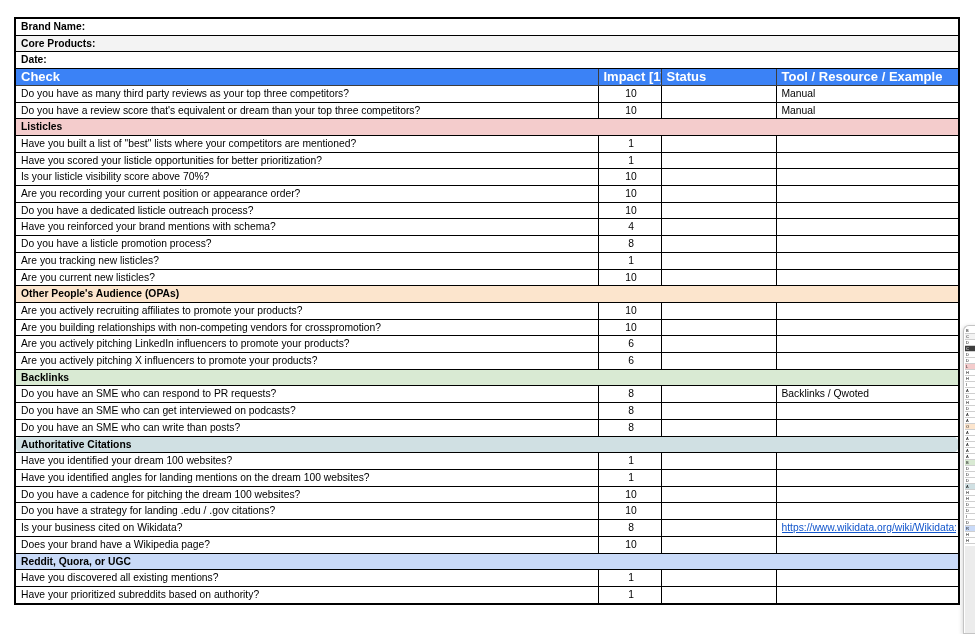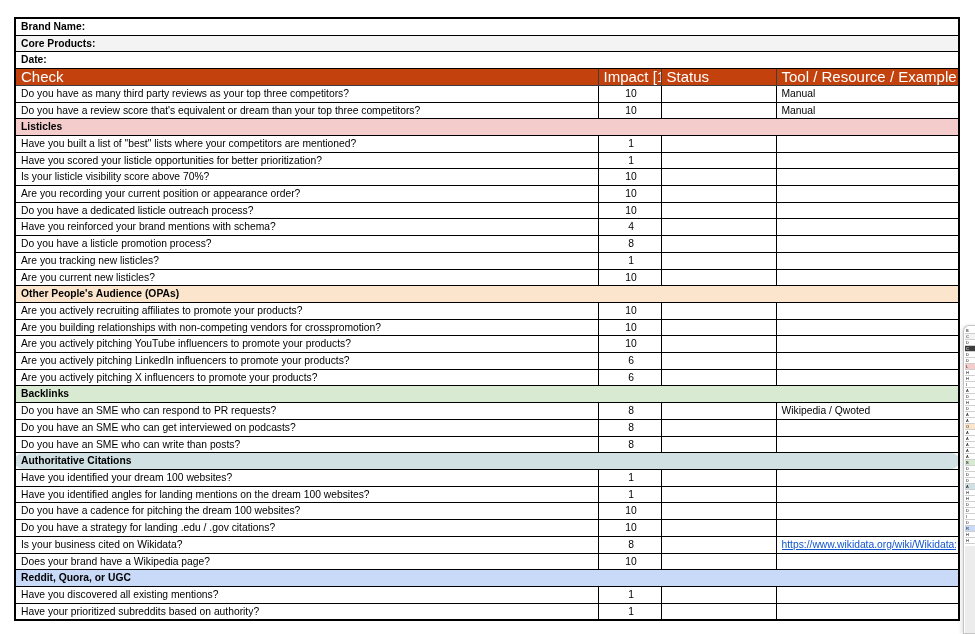--- a/index.html
+++ b/index.html
@@ -35,24 +35,24 @@
     color: #000000;
     overflow: hidden;
     white-space: nowrap;
     vertical-align: middle;
   }
   td.info-cell {
     font-weight: bold;
     font-size: 11px;
   }
   tr.header-row td {
-    background: #c2410c;
+    background: #3b82f6;
     color: #ffffff;
-    font-weight: normal;
-    font-size: 15px;
+    font-weight: bold;
+    font-size: 13px;
     border-color: #3d3d3d;
   }
   tr.header-row td + td {
     border-left: 1.5px solid #ffffff;
   }
   td.section-cell {
     font-weight: bold;
     font-size: 11px;
   }
   td.impact-cell {
@@ -207,45 +207,39 @@
           <td class="status-cell"></td>
           <td class="tool-cell"></td>
         </tr>
         <tr>
           <td class="check-cell">Are you building relationships with non-competing vendors for crosspromotion?</td>
           <td class="impact-cell">10</td>
           <td class="status-cell"></td>
           <td class="tool-cell"></td>
         </tr>
         <tr>
-          <td class="check-cell">Are you actively pitching YouTube influencers to promote your products?</td>
-          <td class="impact-cell">10</td>
-          <td class="status-cell"></td>
-          <td class="tool-cell"></td>
-        </tr>
-        <tr>
           <td class="check-cell">Are you actively pitching LinkedIn influencers to promote your products?</td>
           <td class="impact-cell">6</td>
           <td class="status-cell"></td>
           <td class="tool-cell"></td>
         </tr>
         <tr>
           <td class="check-cell">Are you actively pitching X influencers to promote your products?</td>
           <td class="impact-cell">6</td>
           <td class="status-cell"></td>
           <td class="tool-cell"></td>
         </tr>
         <tr>
           <td colspan="4" class="section-cell" style="background: rgb(217, 234, 211);">Backlinks</td>
         </tr>
         <tr>
           <td class="check-cell">Do you have an SME who can respond to PR requests?</td>
           <td class="impact-cell">8</td>
           <td class="status-cell"></td>
-          <td class="tool-cell">Wikipedia / Qwoted</td>
+          <td class="tool-cell">Backlinks / Qwoted</td>
         </tr>
         <tr>
           <td class="check-cell">Do you have an SME who can get interviewed on podcasts?</td>
           <td class="impact-cell">8</td>
           <td class="status-cell"></td>
           <td class="tool-cell"></td>
         </tr>
         <tr>
           <td class="check-cell">Do you have an SME who can write than posts?</td>
           <td class="impact-cell">8</td>

